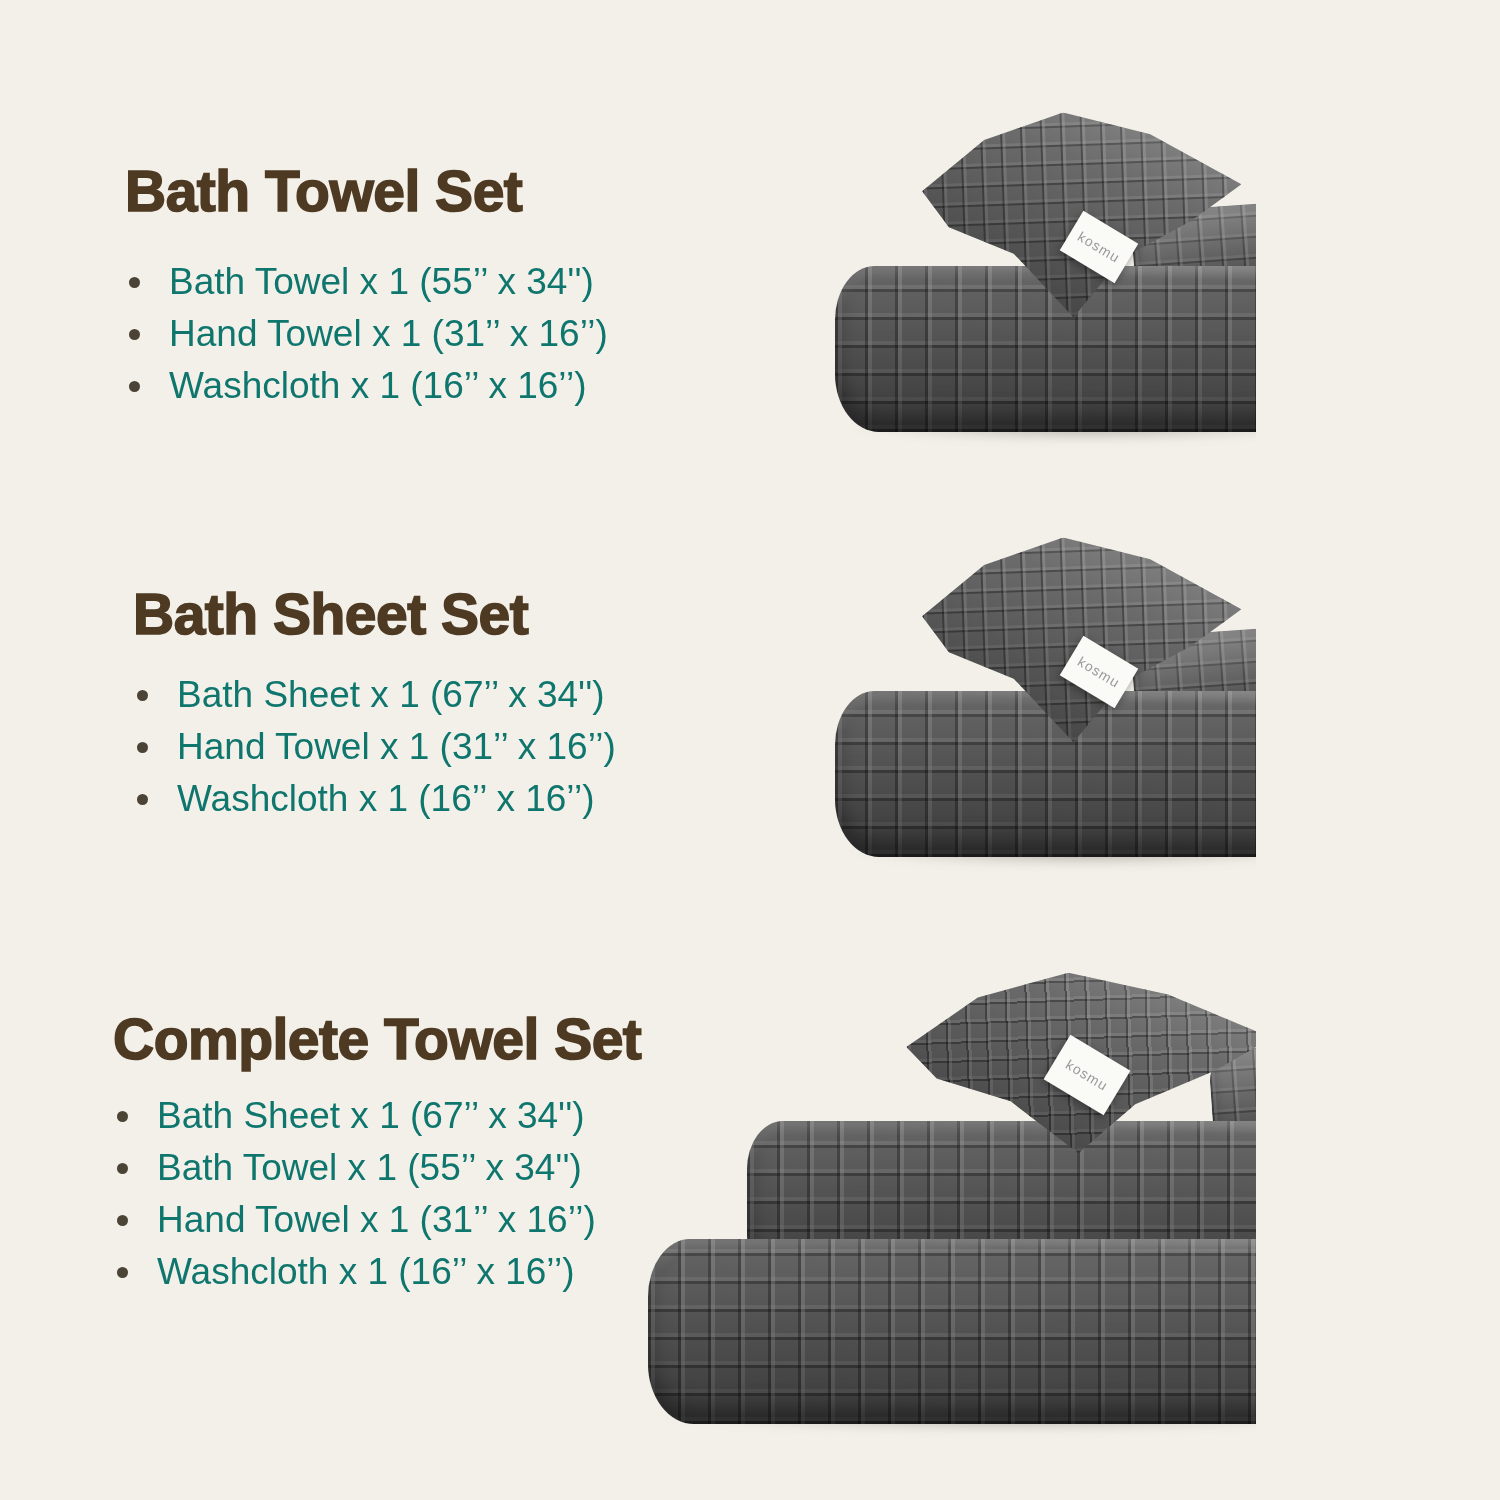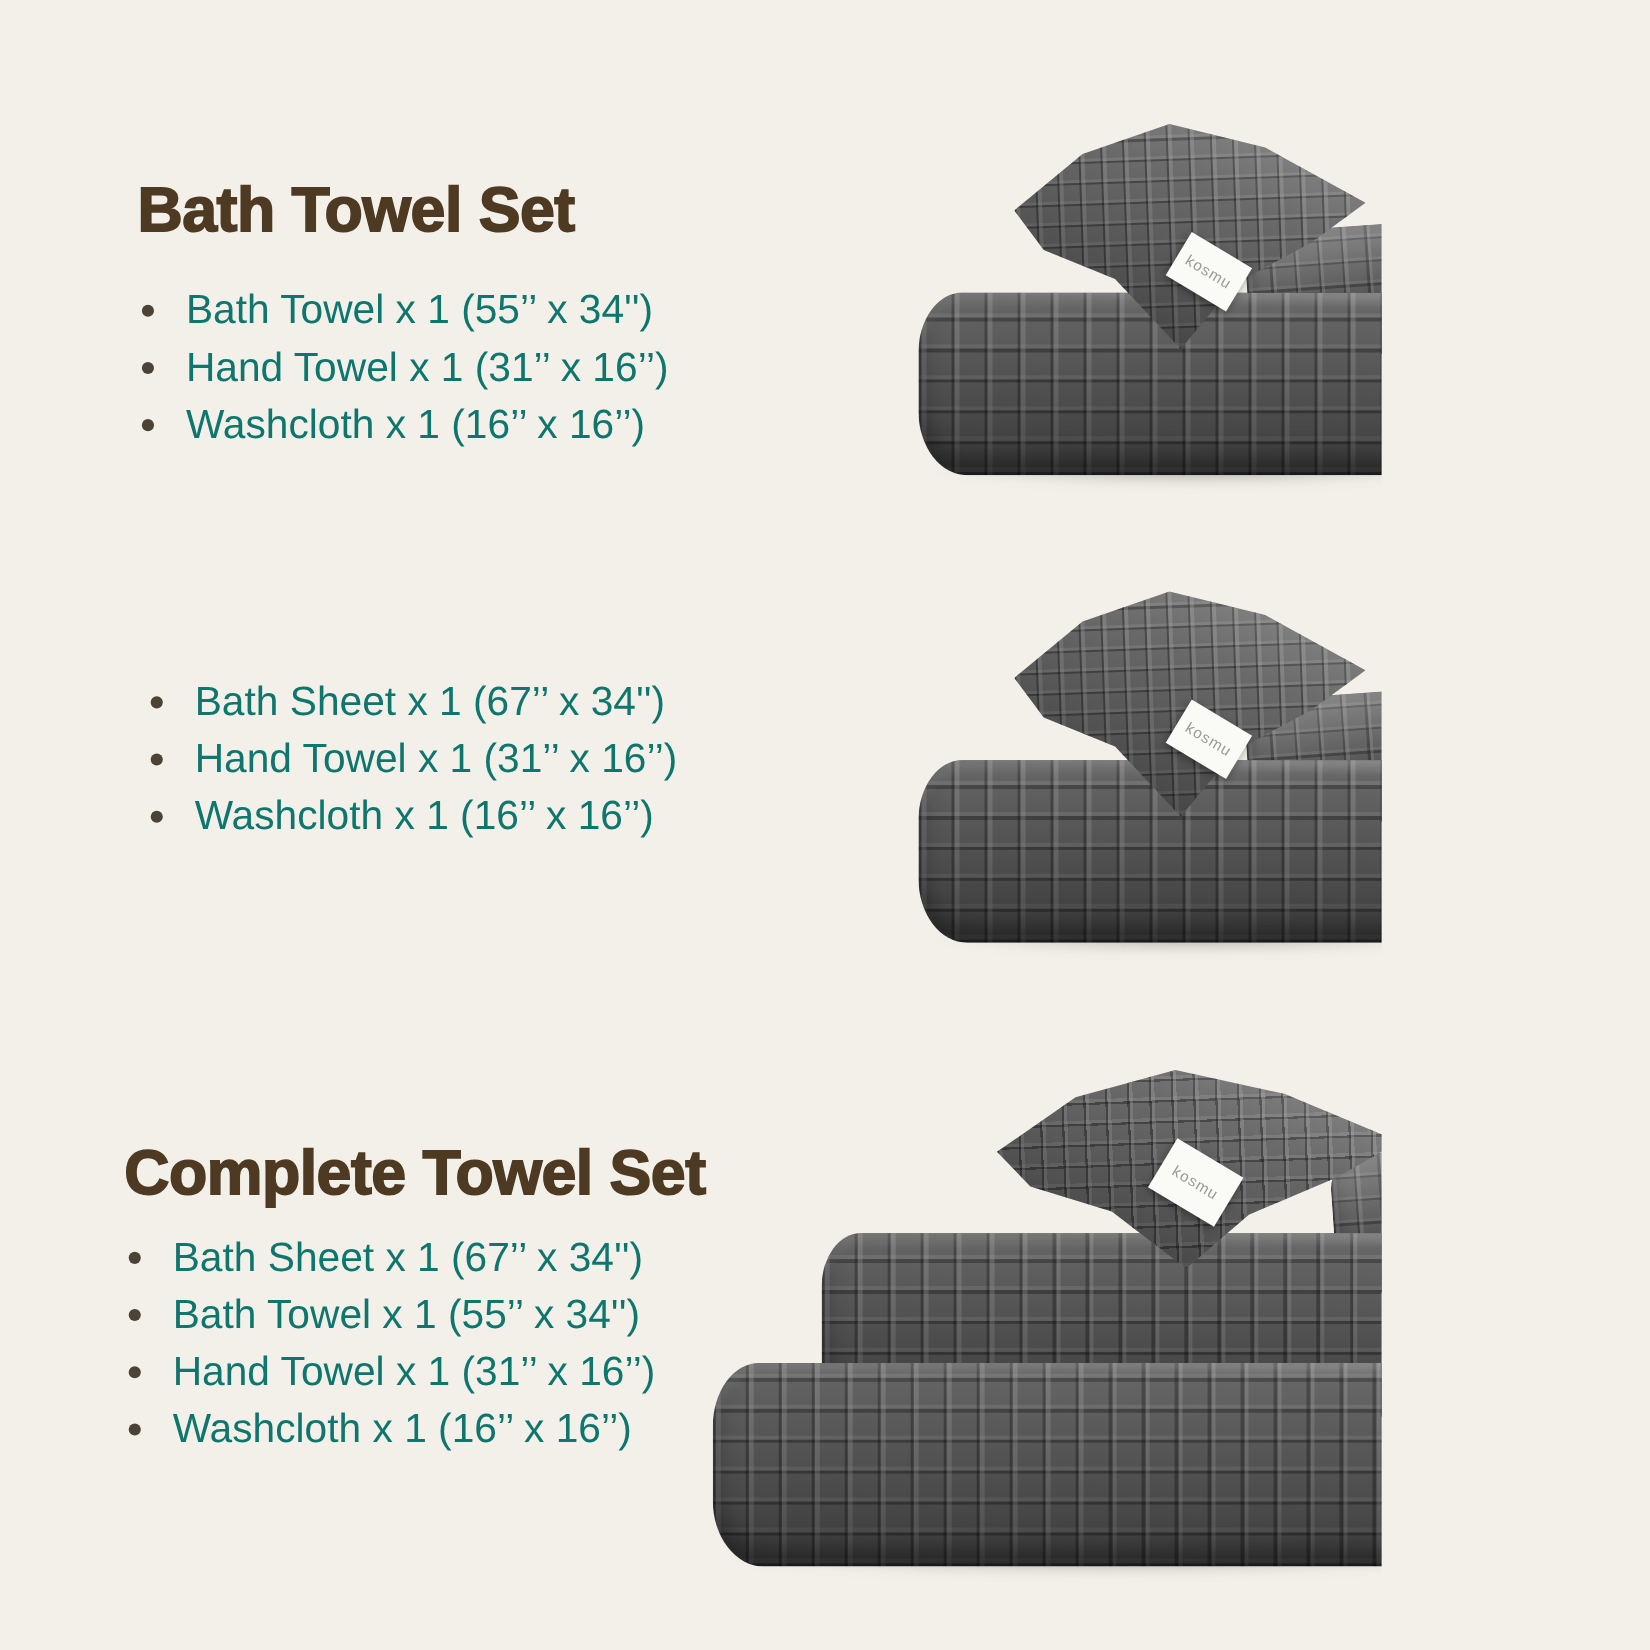--- a/index.html
+++ b/index.html
@@ -8,21 +8,21 @@
     width:1256px;height:1500px;
     background:#f2f0e9;
     overflow:hidden;
     font-family:"Liberation Sans", sans-serif;
   }
 
   
   .info-section{position:absolute;}
   .s1{left:125px;top:163px;}
   .s2{left:133px;top:586px;}
-  .s3{left:113px;top:1038px;}
+  .s3{left:113px;top:1011px;}
 
   .info-section h2{
     margin:0;
     font-size:57px;
     line-height:1;
     font-weight:800;
     letter-spacing:-0.5px;
     color:#4e3a22;
     -webkit-text-stroke:1.6px #4e3a22;
   }
@@ -147,20 +147,21 @@
     <div class="gshadow"></div>
     <div class="piece roll"></div>
     <div class="piece slab base"></div>
     <div class="piece cloth"></div>
     <div class="tag">
       <span>kosmu</span>
     </div>
   </div>
 
   <section class="info-section s2">
+    <h2>Bath Sheet Set</h2>
     <ul>
       <li>Bath Sheet x 1 (67’’ x 34'')</li>
       <li>Hand Towel x 1 (31’’ x 16’’)</li>
       <li>Washcloth x 1 (16’’ x 16’’)</li>
     </ul>
   </section>
 
   <div class="photo p2">
     <div class="gshadow"></div>
     <div class="piece roll"></div>

